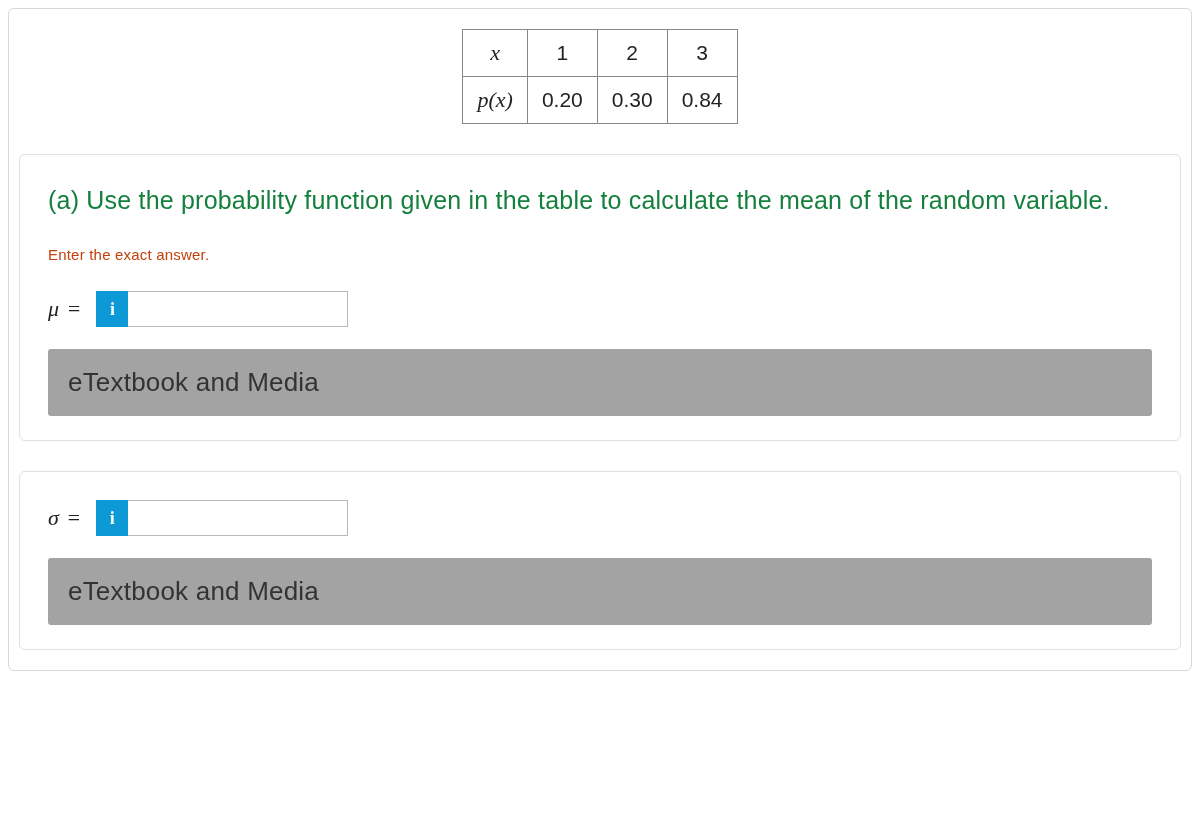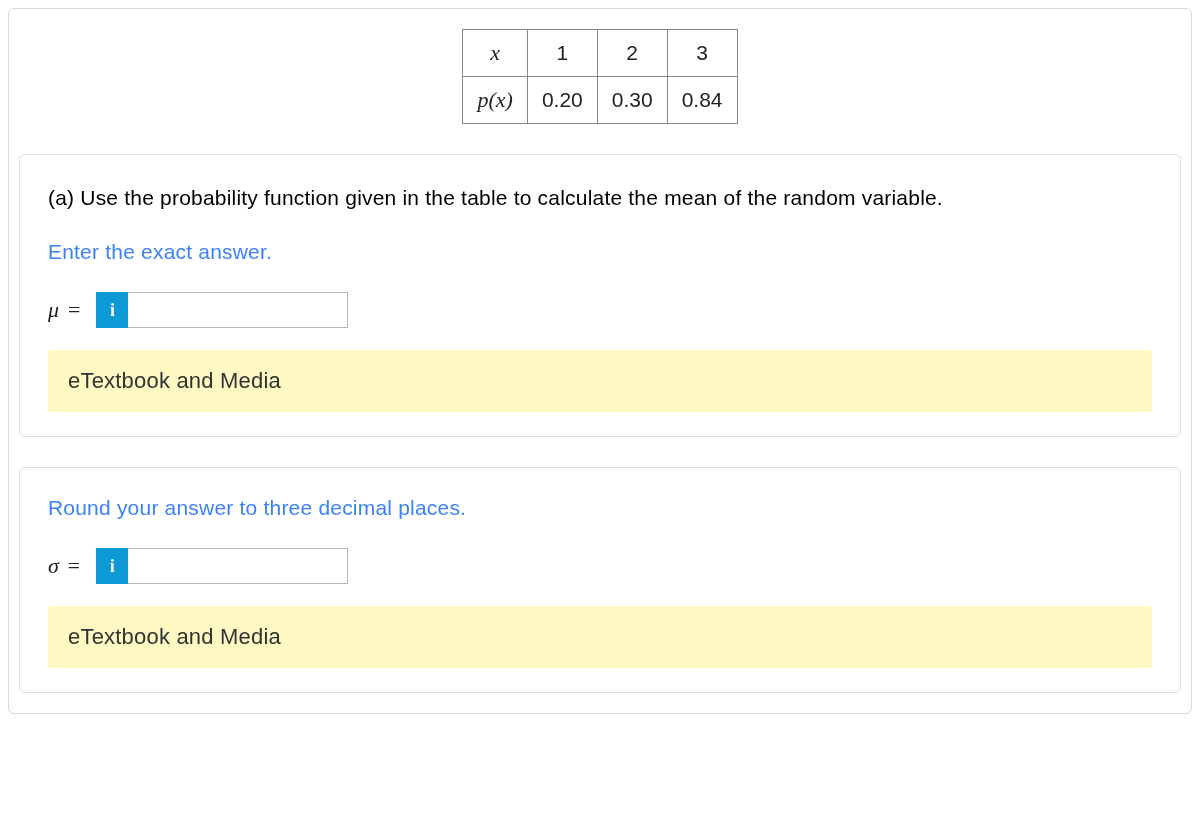--- a/index.html
+++ b/index.html
@@ -41,31 +41,31 @@
       font-size: 22px;
     }
     .inner-card {
       border: 1px solid #e0e0e0;
       border-radius: 6px;
       padding: 28px 28px 24px 28px;
       margin-top: 30px;
       background: #fff;
     }
     .question-text {
-      font-size: 21px;
+      font-size: 25px;
       letter-spacing: 0.2px;
       line-height: 1.4;
       margin-bottom: 28px;
-      color: #000000;
+      color: #15803d;
     }
     .instruction-text {
-      font-size: 21px;
+      font-size: 15px;
       letter-spacing: 0.2px;
       margin-bottom: 28px;
-      color: #3b82f6;
+      color: #c2410c;
     }
     .answer-row {
       display: flex;
       align-items: center;
       gap: 0;
       margin-bottom: 22px;
     }
     .answer-label {
       font-family: 'Times New Roman', Times, serif;
       font-style: italic;
@@ -91,24 +91,24 @@
     .answer-input {
       height: 36px;
       width: 220px;
       border: 1px solid #b8b8b8;
       border-left: none;
       padding: 6px 10px;
       font-size: 18px;
       outline: none;
     }
     .textbook-link {
-      background: #fef9c3;
+      background: #a3a3a3;
       border-radius: 3px;
       padding: 18px 20px;
-      font-size: 22px;
+      font-size: 26px;
       color: #333;
       cursor: pointer;
       letter-spacing: 0.2px;
     }
   </style>
 </head>
 <body>
 
 <div class="outer-card">
   <div class="table-wrap">
@@ -135,21 +135,20 @@
     <p class="instruction-text">Enter the exact answer.</p>
     <div class="answer-row">
       <span class="answer-label">μ =</span>
       <div class="info-btn">i</div>
       <input type="text" class="answer-input" style="">
     </div>
     <div class="textbook-link">eTextbook and Media</div>
   </div>
 
   <div class="inner-card">
-    <p class="instruction-text">Round your answer to three decimal places.</p>
     <div class="answer-row">
       <span class="answer-label">σ =</span>
       <div class="info-btn">i</div>
       <input type="text" class="answer-input" style="">
     </div>
     <div class="textbook-link">eTextbook and Media</div>
   </div>
 </div>
 
 </body></html>

